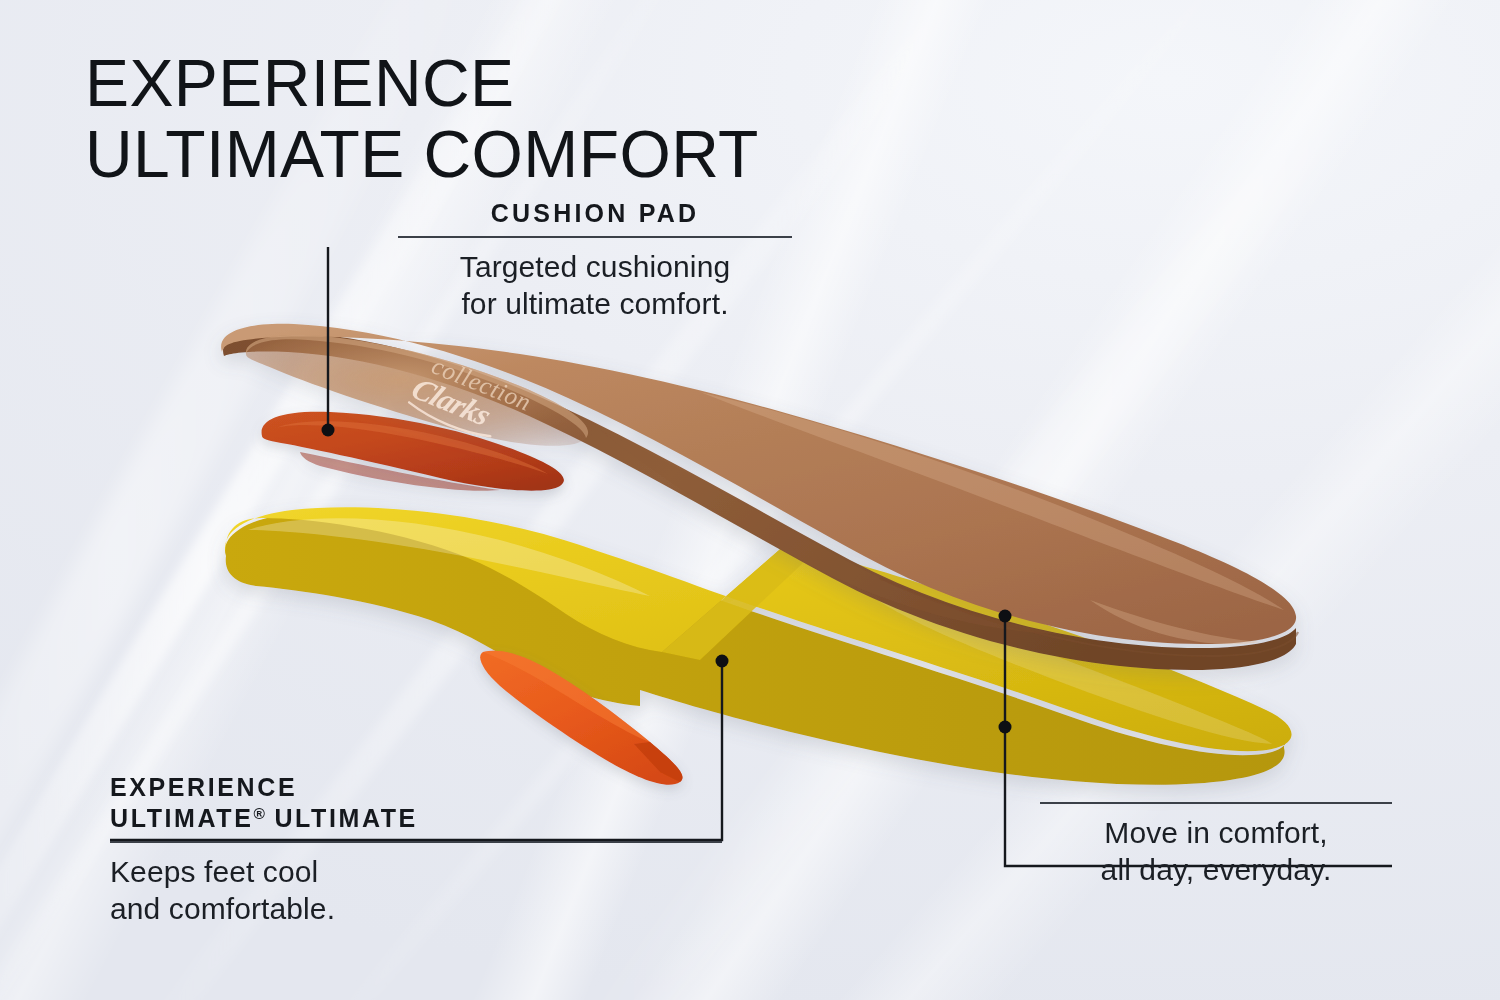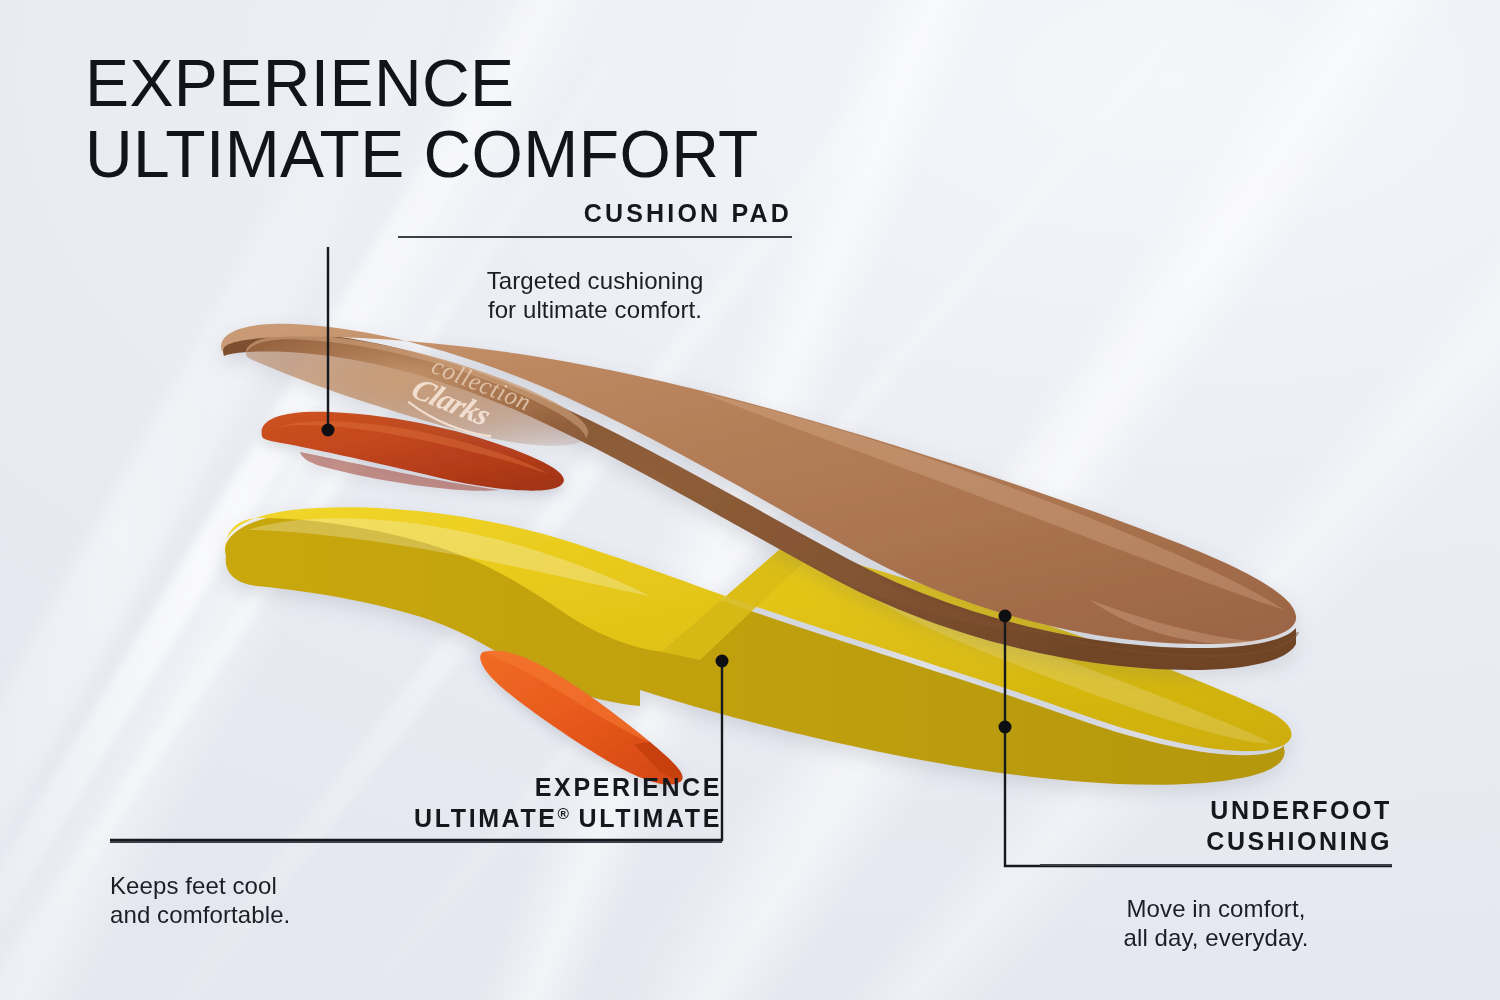--- a/index.html
+++ b/index.html
@@ -64,35 +64,34 @@
 
   
   .callout { position: absolute; }
   .callout .ttl {
     font-size: 25px;
     font-weight: 600;
     letter-spacing: 2.6px;
     color: #15181d;
     line-height: 1.24;
     white-space: pre-line;
-    text-align: right;
   }
   .callout .rule {
     height: 0;
     border-top: 2px solid #3b4048;
     margin-top: 7px;
   }
   .callout .body {
-    font-size: 24px;
+    font-size: 30px;
     font-weight: 400;
     letter-spacing: 0.1px;
     line-height: 1.22;
     color: #1b1f25;
     white-space: pre-line;
-    margin-top: 28px;
+    margin-top: 11px;
   }
   .c-cushion { left: 398px; top: 198px; width: 394px; text-align: center; }
   .c-cushion .ttl { letter-spacing: 3.2px; }
   .c-ortho   { left: 110px; top: 772px; width: 612px; text-align: left; }
   .c-under   { left: 1040px; top: 795px; width: 352px; text-align: center; }
 
   .sup { font-size: 0.62em; vertical-align: 0.52em; letter-spacing: 0; }
 
   
   .leaders { position: absolute; inset: 0; pointer-events: none; }
@@ -374,20 +373,18 @@
 
   <div class="callout c-ortho">
     <div class="ttl"><span>EXPERIENCE</span><br><span>ULTIMATE</span><span class="sup">®</span><span> ULTIMATE</span>
     </div>
     <div class="rule"></div>
     <div class="body">Keeps feet cool
 and comfortable.</div>
   </div>
 
   <div class="callout c-under">
-    <div class="ttl">UNDERFOOT
-CUSHIONING</div>
     <div class="rule"></div>
     <div class="body">Move in comfort,
 all day, everyday.</div>
   </div>
 
 </div>
 
 </body></html>

